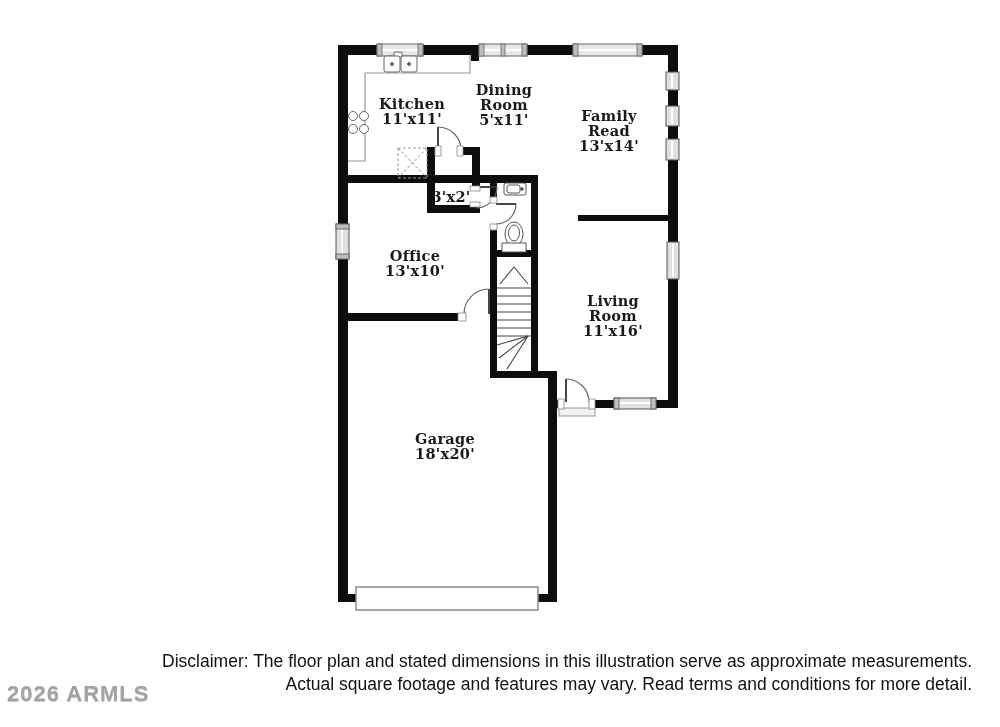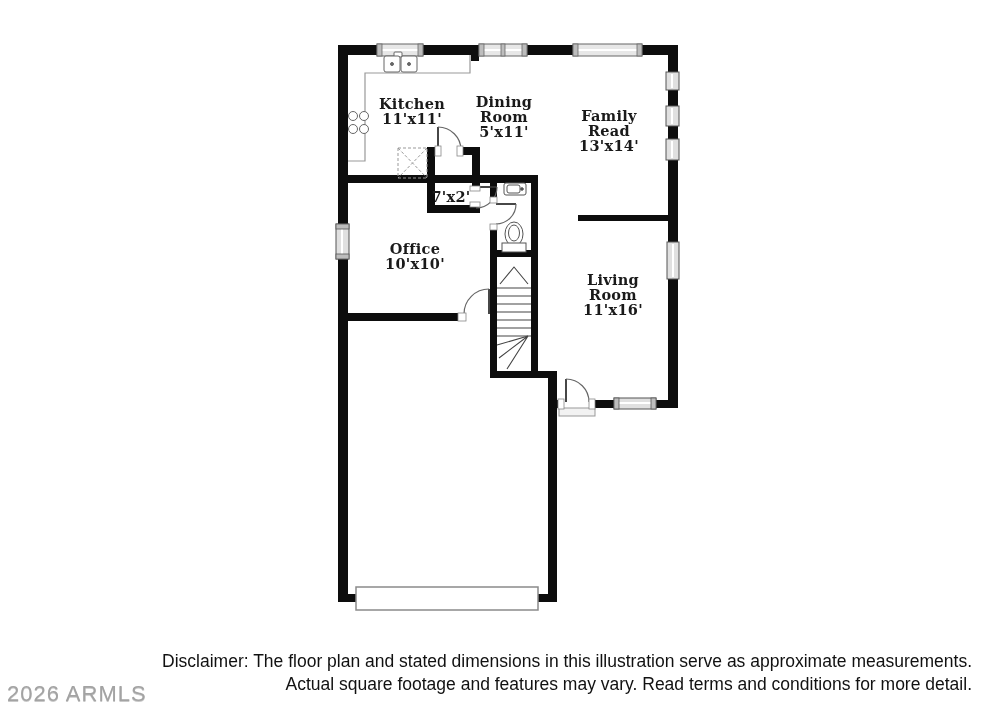--- a/index.html
+++ b/index.html
@@ -9,21 +9,21 @@
   .room-label{position:absolute;transform:translate(-50%,-50%);text-align:center;
               font-weight:bold;font-size:14.5px;line-height:15px;color:#1a1a1a;
               letter-spacing:.3px;}
   .room-label .nm{white-space:normal;}
   .narrow{width:64px;}
   .wide{width:110px;}
   #disclaimer{position:absolute;left:0;right:0;top:650px;text-align:right;
               font-family:Liberation Sans, sans-serif;font-size:17.5px;line-height:23px;
               color:#111;}
   #watermark{position:absolute;left:7px;top:681px;font-family:"Liberation Sans", sans-serif;
-             font-weight:normal;font-size:22px;letter-spacing:1px;color:#a3a3a3;
+             font-weight:bold;font-size:22px;letter-spacing:1px;color:#a3a3a3;
              text-shadow:0 1px 0 #c9c9c9;}
 </style>
 </head>
 <body>
 
 <div id="canvas">
 
   <svg id="plan-svg" width="1000" height="727" viewBox="0 0 1000 727">
 
     <g fill="#0d0d0d">
@@ -172,38 +172,42 @@
       <rect x="458" y="313" width="8" height="8"></rect>
       <rect x="558" y="399" width="6" height="10"></rect>
       <rect x="589" y="399" width="6" height="10"></rect>
     </g>
   </svg>
 
   <div class="room-label wide" style="left:412px;top:111px">
     <div class="nm">Kitchen</div>
     <div>11'x11'</div>
   </div>
-  <div class="room-label narrow" style="left:504px;top:116px">
+  <div class="room-label narrow" style="left:504px;top:104px">
     <div class="nm">Dining Room</div>
     <div>5'x11'</div>
   </div>
   <div class="room-label narrow" style="left:609px;top:130px">
     <div class="nm">Family Read</div>
     <div>13'x14'</div>
   </div>
   <div class="room-label wide" style="left:451px;top:196px">
-    <div>7'x2'</div>
-  </div>
-  <div class="room-label wide" style="left:415px;top:256px">
+    <div>3'x2'</div>
+  </div>
+  <div class="room-label wide" style="left:415px;top:263px">
     <div class="nm">Office</div>
-    <div>10'x10'</div>
-  </div>
-  <div class="room-label narrow" style="left:613px;top:294px">
+    <div>13'x10'</div>
+  </div>
+  <div class="room-label narrow" style="left:613px;top:315px">
     <div class="nm">Living Room</div>
     <div>11'x16'</div>
+  </div>
+  <div class="room-label wide" style="left:445px;top:446px">
+    <div class="nm">Garage</div>
+    <div>18'x20'</div>
   </div>
 
   <div id="disclaimer">
     <div>Disclaimer: The floor plan and stated dimensions in this illustration serve as approximate measurements.</div>
     <div>Actual square footage and features may vary. Read terms and conditions for more detail.</div>
   </div>
 
   <div id="watermark">2026 ARMLS</div>
 
 </div>

